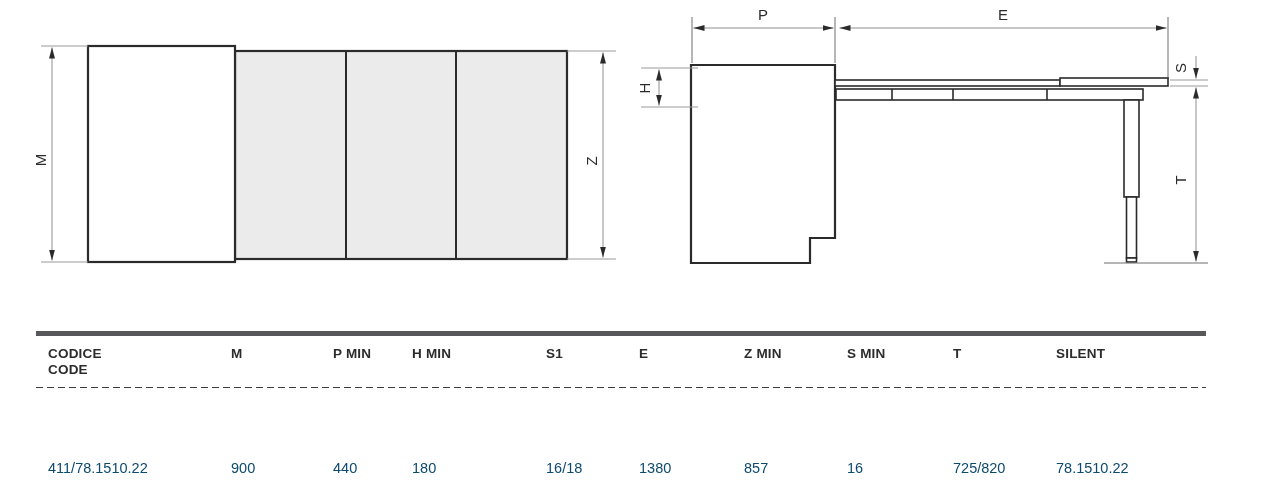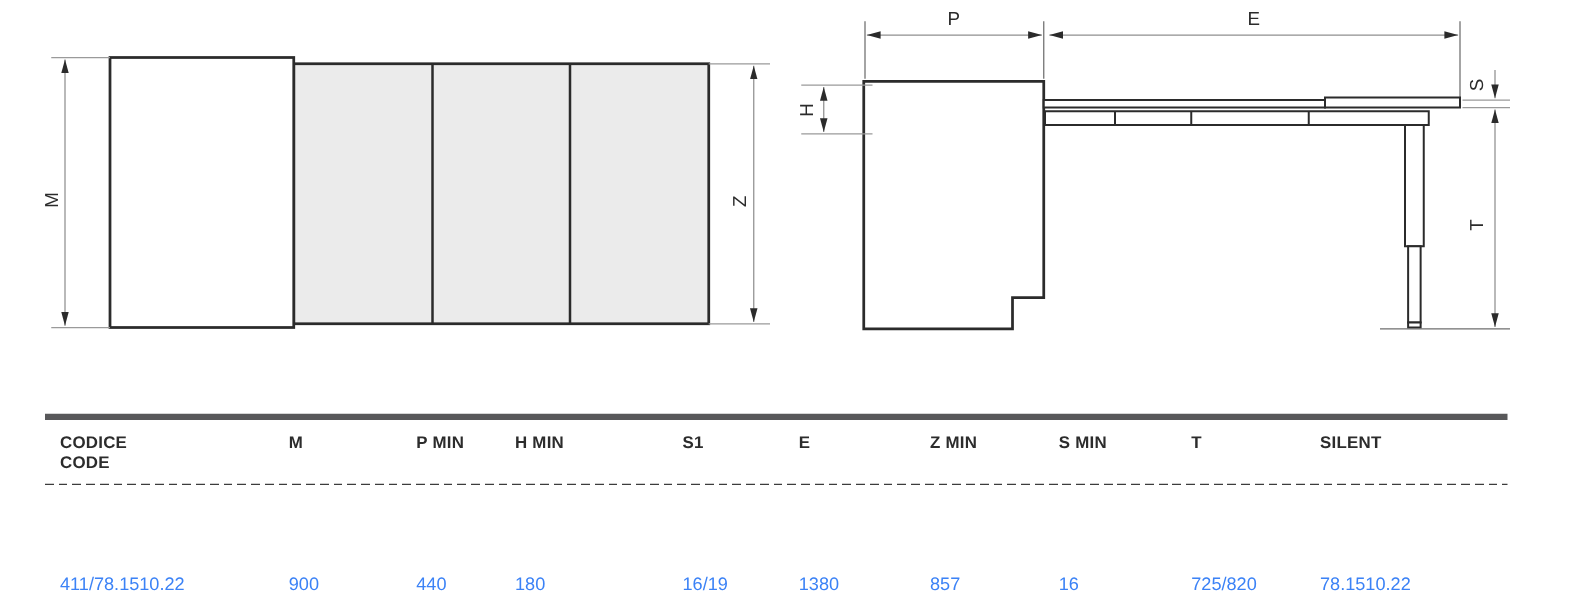--- a/index.html
+++ b/index.html
@@ -37,21 +37,21 @@
     background:repeating-linear-gradient(90deg,#3c3c3c 0 7px,transparent 7px 11px);
   }
   .hcell{
     position:absolute;top:346px;
     font-size:13.5px;font-weight:bold;color:#2c2c2c;
     letter-spacing:0.2px;white-space:nowrap;
   }
   .hcell .l2{display:block;margin-top:1px;}
   .dcell{
     position:absolute;top:460px;
-    font-size:14.5px;font-weight:400;color:#3b82f6;
+    font-size:14.5px;font-weight:400;color:#0c4a6e;
     white-space:nowrap;
   }
   .cx0{left:48px;} .cx1{left:231px;} .cx2{left:333px;} .cx3{left:412px;text-align:right;}
   .cx4{left:546px;} .cx5{left:639px;} .cx6{left:744px;} .cx7{left:847px;}
   .cx8{left:953px;} .cx9{left:1056px;}
 </style>
 </head>
 <body>
 
 <div id="stage">
@@ -140,21 +140,21 @@
     <div class="hcell cx7">S MIN</div>
     <div class="hcell cx8">T</div>
     <div class="hcell cx9">SILENT</div>
 
     <div class="dashline"></div>
 
     <div class="dcell cx0">411/78.1510.22</div>
     <div class="dcell cx1">900</div>
     <div class="dcell cx2">440</div>
     <div class="dcell cx3">180</div>
-    <div class="dcell cx4">16/19</div>
+    <div class="dcell cx4">16/18</div>
     <div class="dcell cx5">1380</div>
     <div class="dcell cx6">857</div>
     <div class="dcell cx7">16</div>
     <div class="dcell cx8">725/820</div>
     <div class="dcell cx9">78.1510.22</div>
   </div>
 
 </div>
 
 </body></html>

